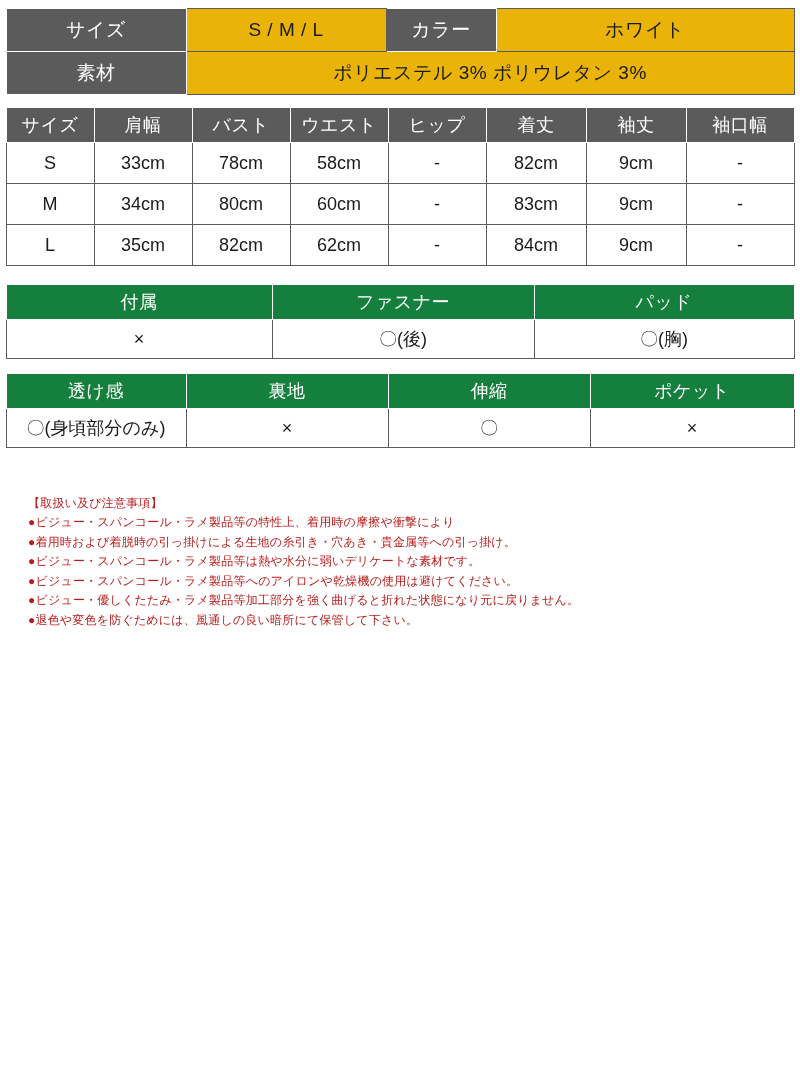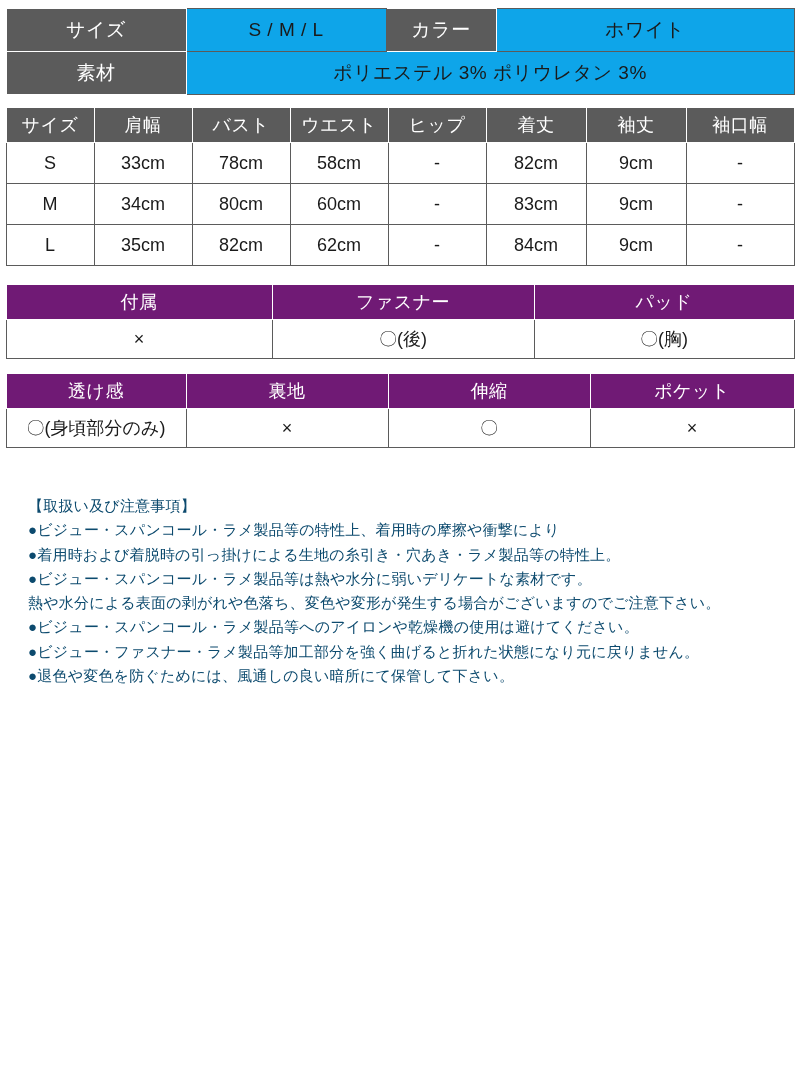--- a/index.html
+++ b/index.html
@@ -39,21 +39,21 @@
     vertical-align: middle;
     font-size: 19px;
     letter-spacing: 0.5px;
   }
   .hdr {
     background: #5b5b5b;
     color: #ffffff;
     font-weight: normal;
   }
   .val {
-    background: #0ea5e9;
+    background: #eab308;
     color: #1a1a1a;
     border: 1px solid #5b5b5b !important;
     margin-left: 48px;
   }
 
   
   .meas-table {
     margin-top: 12px;
   }
   .meas-table th {
@@ -75,21 +75,21 @@
     font-size: 18px;
     background: #ffffff;
     color: #1a1a1a;
   }
 
   
   .feat-table {
     margin-top: 18px;
   }
   .feat-table th {
-    background: #701a75;
+    background: #15803d;
     color: #ffffff;
     font-weight: normal;
     font-size: 18px;
     height: 32px;
     border: 1px solid #ffffff;
     text-align: center;
     vertical-align: middle;
     letter-spacing: 0.5px;
   }
   .feat-table td {
@@ -101,23 +101,23 @@
     background: #ffffff;
     color: #1a1a1a;
   }
   .feat-table2 {
     margin-top: 14px;
   }
 
   
   .notes {
     margin: 46px 0 0 28px;
-    font-size: 15px;
+    font-size: 12px;
     line-height: 1.62;
-    color: #0c4a6e;
+    color: #b91c1c;
     letter-spacing: 0.2px;
   }
   .notes div {
     white-space: nowrap;
   }
 </style>
 </head>
 <body>
 
 <div class="page">
@@ -243,21 +243,20 @@
         <td>×</td>
         <td>〇</td>
         <td>×</td>
       </tr>
     </tbody>
   </table>
 
   <div class="notes">
     <div>【取扱い及び注意事項】</div>
     <div>●ビジュー・スパンコール・ラメ製品等の特性上、着用時の摩擦や衝撃により</div>
-    <div>●着用時および着脱時の引っ掛けによる生地の糸引き・穴あき・ラメ製品等の特性上。</div>
+    <div>●着用時および着脱時の引っ掛けによる生地の糸引き・穴あき・貴金属等への引っ掛け。</div>
     <div>●ビジュー・スパンコール・ラメ製品等は熱や水分に弱いデリケートな素材です。</div>
-    <div>熱や水分による表面の剥がれや色落ち、変色や変形が発生する場合がございますのでご注意下さい。</div>
     <div>●ビジュー・スパンコール・ラメ製品等へのアイロンや乾燥機の使用は避けてください。</div>
-    <div>●ビジュー・ファスナー・ラメ製品等加工部分を強く曲げると折れた状態になり元に戻りません。</div>
+    <div>●ビジュー・優しくたたみ・ラメ製品等加工部分を強く曲げると折れた状態になり元に戻りません。</div>
     <div>●退色や変色を防ぐためには、風通しの良い暗所にて保管して下さい。</div>
   </div>
 
 </div>
 
 </body></html>

